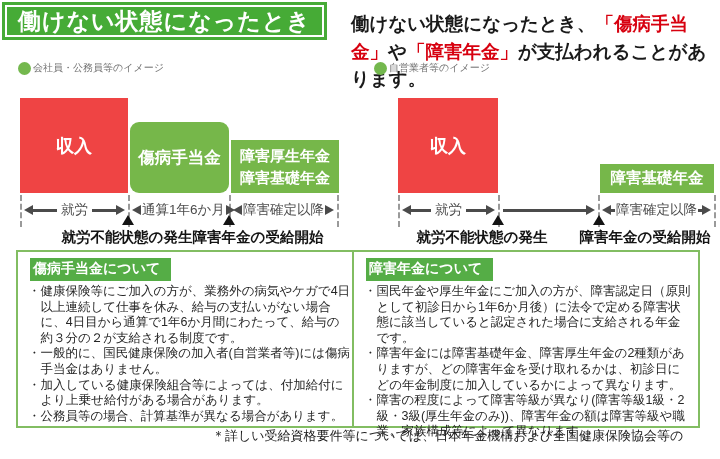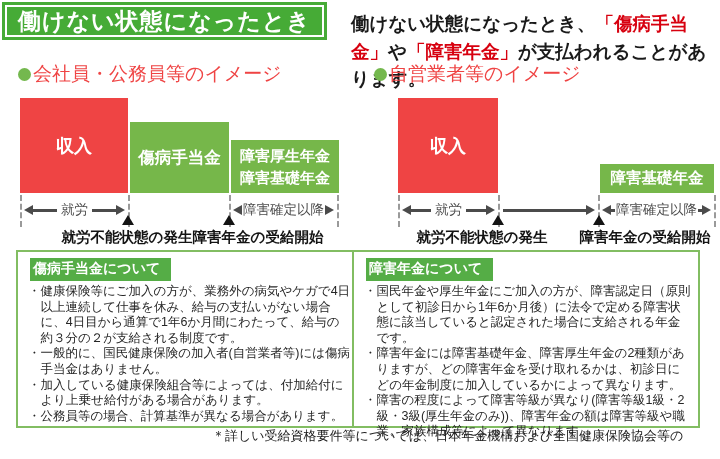--- a/index.html
+++ b/index.html
@@ -24,21 +24,21 @@
   
   .headline{
     left:351px;top:2px;width:368px;
     font-size:18.5px;font-weight:bold;line-height:27.5px;
     color:#1a1a1a;letter-spacing:0;margin-top:8px;
   }
   .headline .red{color:#d7000f;}
 
   
   .section-label{
-    top:61px;font-size:19px;color:#ef4444;white-space:nowrap;
+    top:61px;font-size:10px;color:#737373;white-space:nowrap;
     display:flex;align-items:center;
   }
   .section-label .dot{
     width:13px;height:13px;border-radius:50%;
     background:#74b84e;display:inline-block;margin-right:2px;flex:none;
   }
   .sec-left{left:18px;}
   .sec-right{left:374px;}
 
   
@@ -115,33 +115,40 @@
   <span class="dot"></span>
   <span>会社員・公務員等のイメージ</span>
 </div>
 <div class="abs section-label sec-right">
   <span class="dot"></span>
   <span>自営業者等のイメージ</span>
 </div>
 
 <div class="abs chart chart-left">
   <div class="cbox pink" style="left:0;top:2px;width:108px;height:95px;font-size:18px;">収入</div>
-  <div class="cbox green" style="left:110px;top:26px;width:99px;height:71px;font-size:16.5px;">傷病手当金</div>
+  <div class="cbox green" style="left:110px;top:26px;width:99px;height:71px;font-size:16.5px;border-radius:9px;">傷病手当金</div>
   <div class="cbox green" style="left:211px;top:44px;width:108px;height:32px;font-size:15px;">障害厚生年金</div>
   <div class="cbox green" style="left:211px;top:68px;width:108px;height:29px;font-size:15px;">障害基礎年金</div>
 
   <div class="dash" style="left:0;"></div>
   <div class="dash" style="left:108px;"></div>
   <div class="dash" style="left:209px;"></div>
   <div class="dash" style="left:317px;"></div>
 
   <div class="tl-seg" style="left:4px;width:101px;">
     <span class="ah-l"></span>
       <span class="line"></span>
       <span class="txt">就労</span>
+      <span class="line"></span>
+      <span class="ah-r"></span>
+  </div>
+  <div class="tl-seg" style="left:112px;width:94px;">
+    <span class="ah-l"></span>
+      <span class="line"></span>
+      <span class="txt" style="margin:0 1px;">通算1年6か月</span>
       <span class="line"></span>
       <span class="ah-r"></span>
   </div>
   <div class="tl-seg" style="left:213px;width:101px;">
     <span class="ah-l"></span>
       <span class="line"></span>
       <span class="txt" style="margin:0 1px;">障害確定以降</span>
       <span class="line"></span>
       <span class="ah-r"></span>
   </div>

